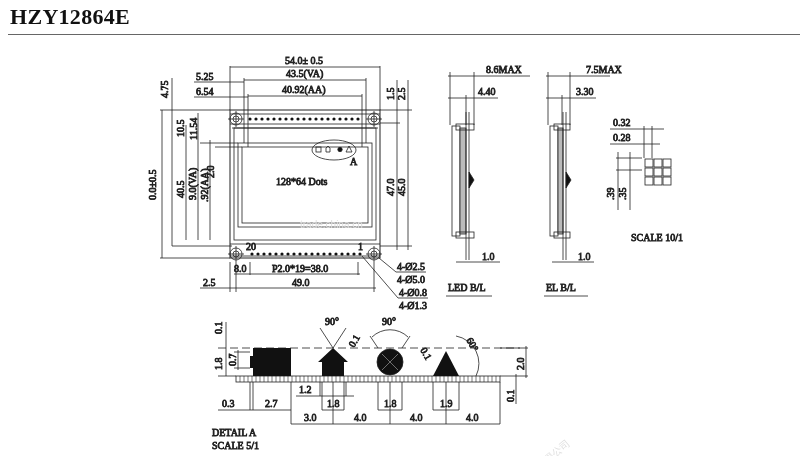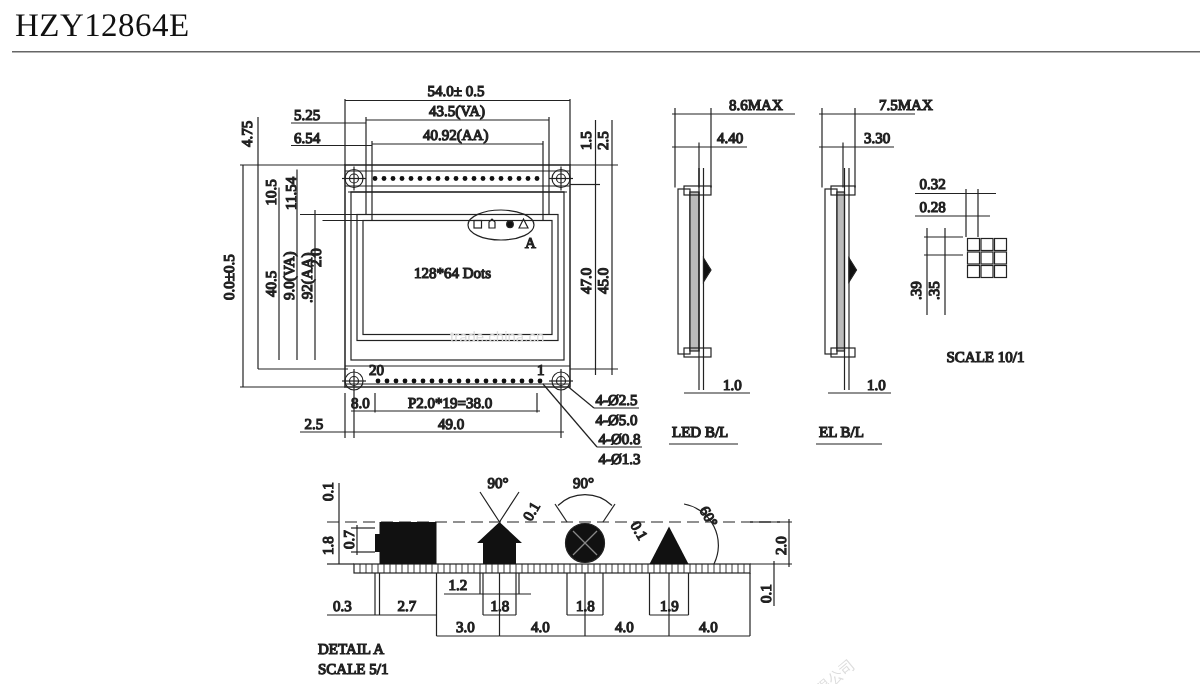--- a/index.html
+++ b/index.html
@@ -1,17 +1,17 @@
 <!DOCTYPE html>
 <html><head>
 <meta charset="utf-8">
 <style>
   html,body{margin:0;padding:0;background:#fff;}
   body{width:800px;height:456px;position:relative;overflow:hidden;font-family:"Liberation Serif",serif;color:#111;}
-  .title{position:absolute;left:10px;top:4px;font-size:22px;font-weight:normal;letter-spacing:0.3px;}
+  .title{position:absolute;left:10px;top:4px;font-size:22px;font-weight:bold;letter-spacing:0.3px;}
   .rule{position:absolute;left:8px;top:34px;width:792px;height:1px;background:#666;}
   svg{position:absolute;left:0;top:0;}
   svg text{font-family:"Liberation Serif",serif;font-size:10px;fill:#111;}
   .wm{font-family:"Liberation Sans",sans-serif;fill:#ddd;}
 </style>
 </head>
 <body>
 
 <div class="title">HZY12864E</div>
 <div class="rule"></div>

